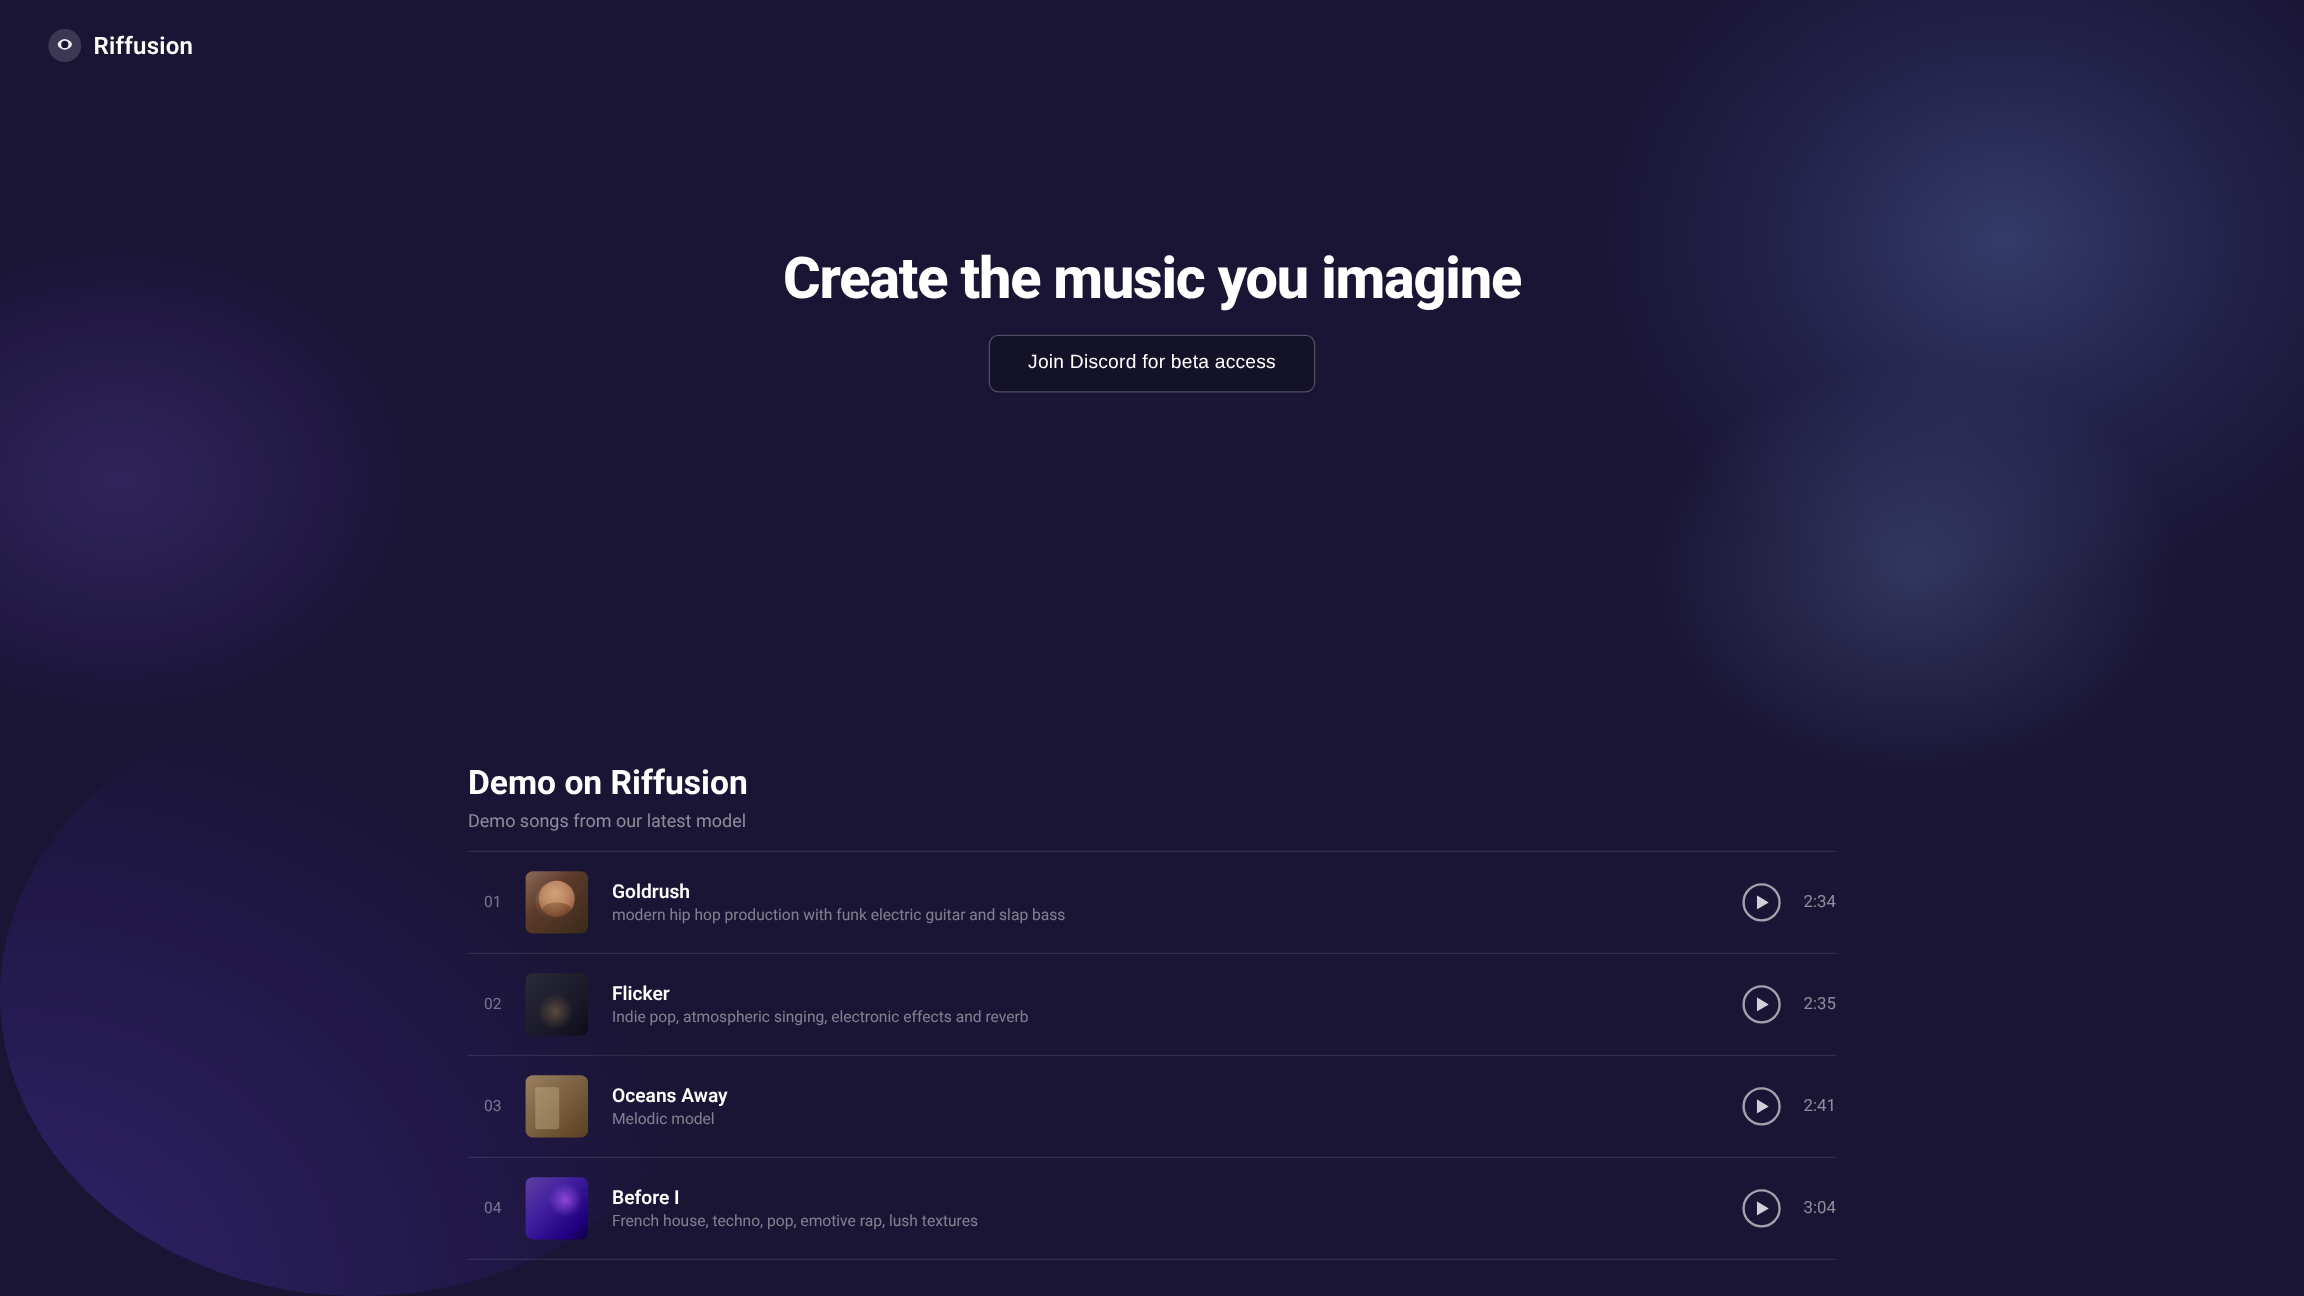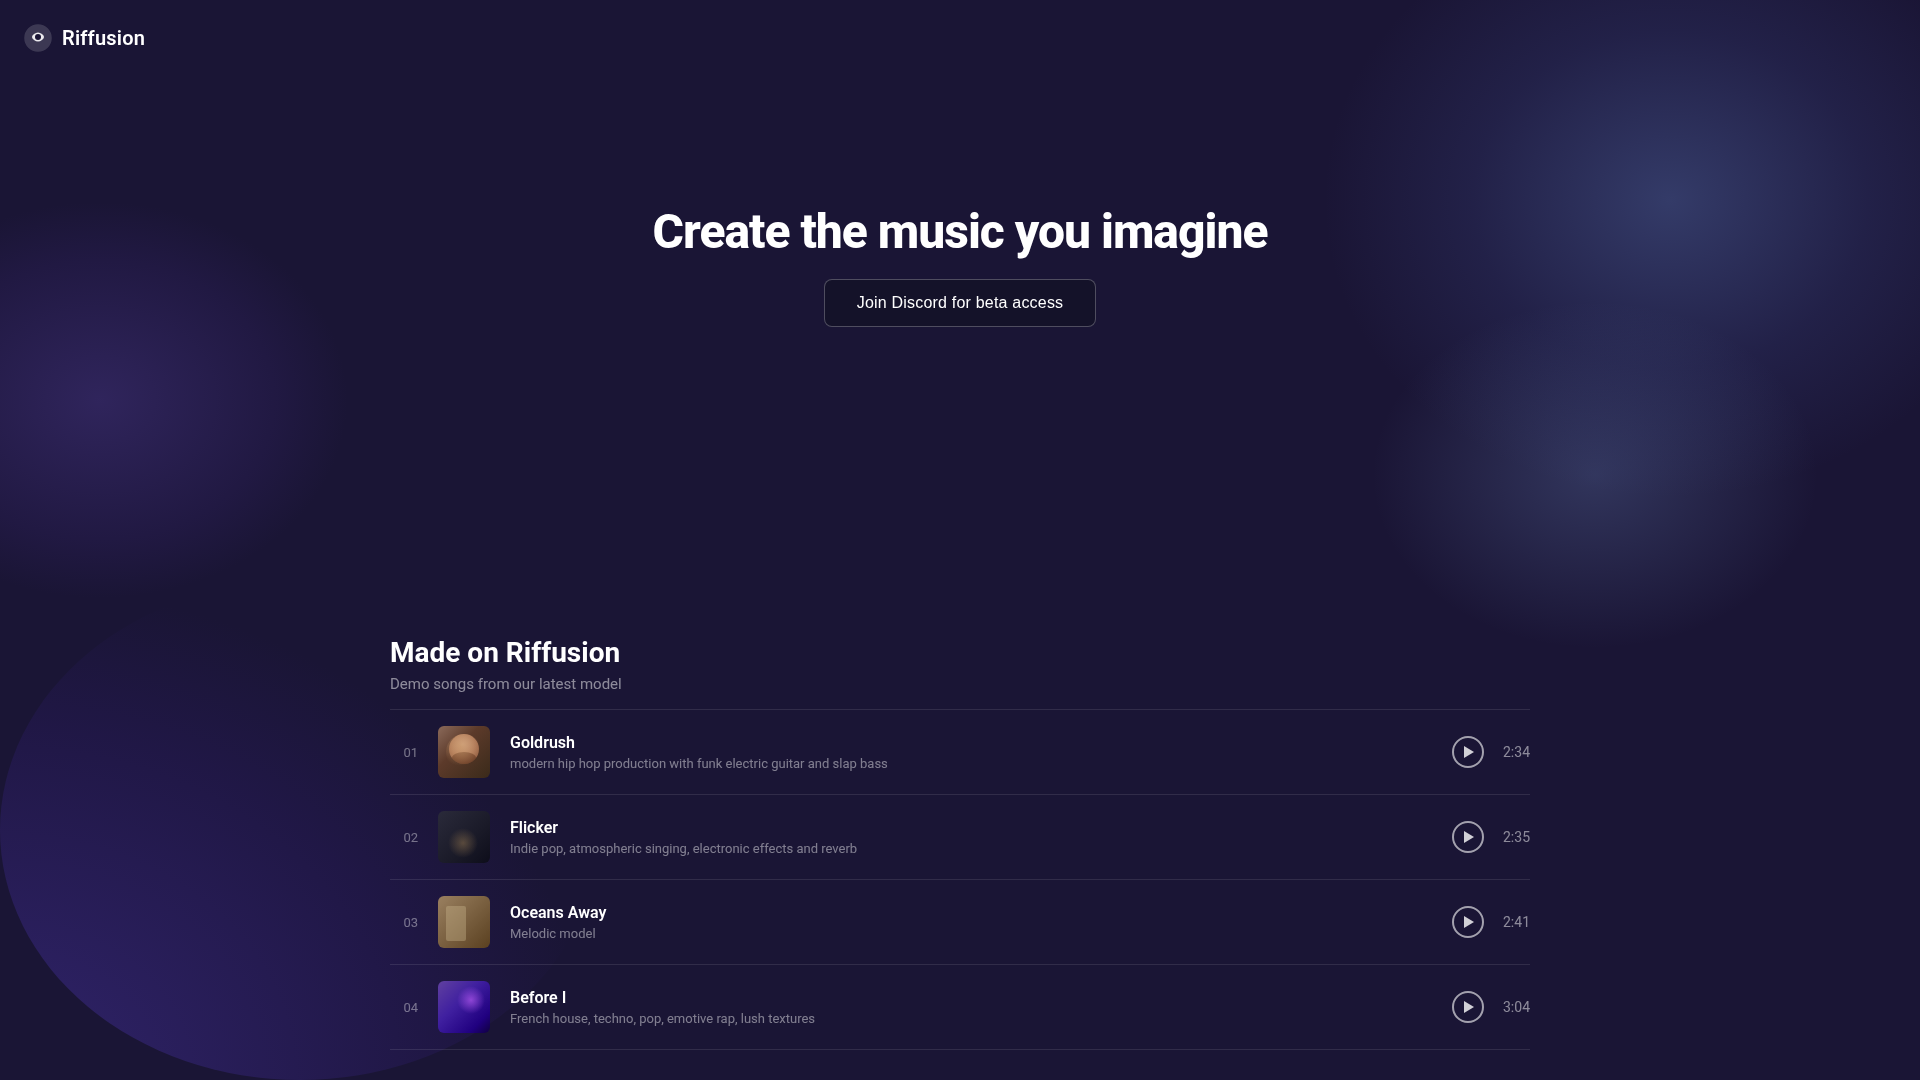--- a/index.html
+++ b/index.html
@@ -74,21 +74,21 @@
       position: relative;
       z-index: 1;
       width: 100%;
       height: 100%;
     }
 
     
     .header {
       display: flex;
       align-items: center;
-      padding: 24px 24px;
+      padding: 24px 40px;
     }
 
     .logo-container {
       display: flex;
       align-items: center;
       gap: 10px;
       cursor: pointer;
     }
 
     .logo-icon {
@@ -353,21 +353,21 @@
       <span class="logo-text">Riffusion</span>
     </div>
   </header>
 
   <section class="hero">
     <h1 class="hero-title">Create the music you imagine</h1>
     <button class="cta-button">Join Discord for beta access</button>
   </section>
 
   <section class="tracks-section">
-    <h2 class="section-title">Made on Riffusion</h2>
+    <h2 class="section-title">Demo on Riffusion</h2>
     <p class="section-subtitle">Demo songs from our latest model</p>
 
     <div class="track-list">
 
       <div class="track-item">
         <span class="track-number">01</span>
         <div class="track-thumbnail track-thumb-1">
           <div class="face-circle"></div>
         </div>
         <div class="track-info">

